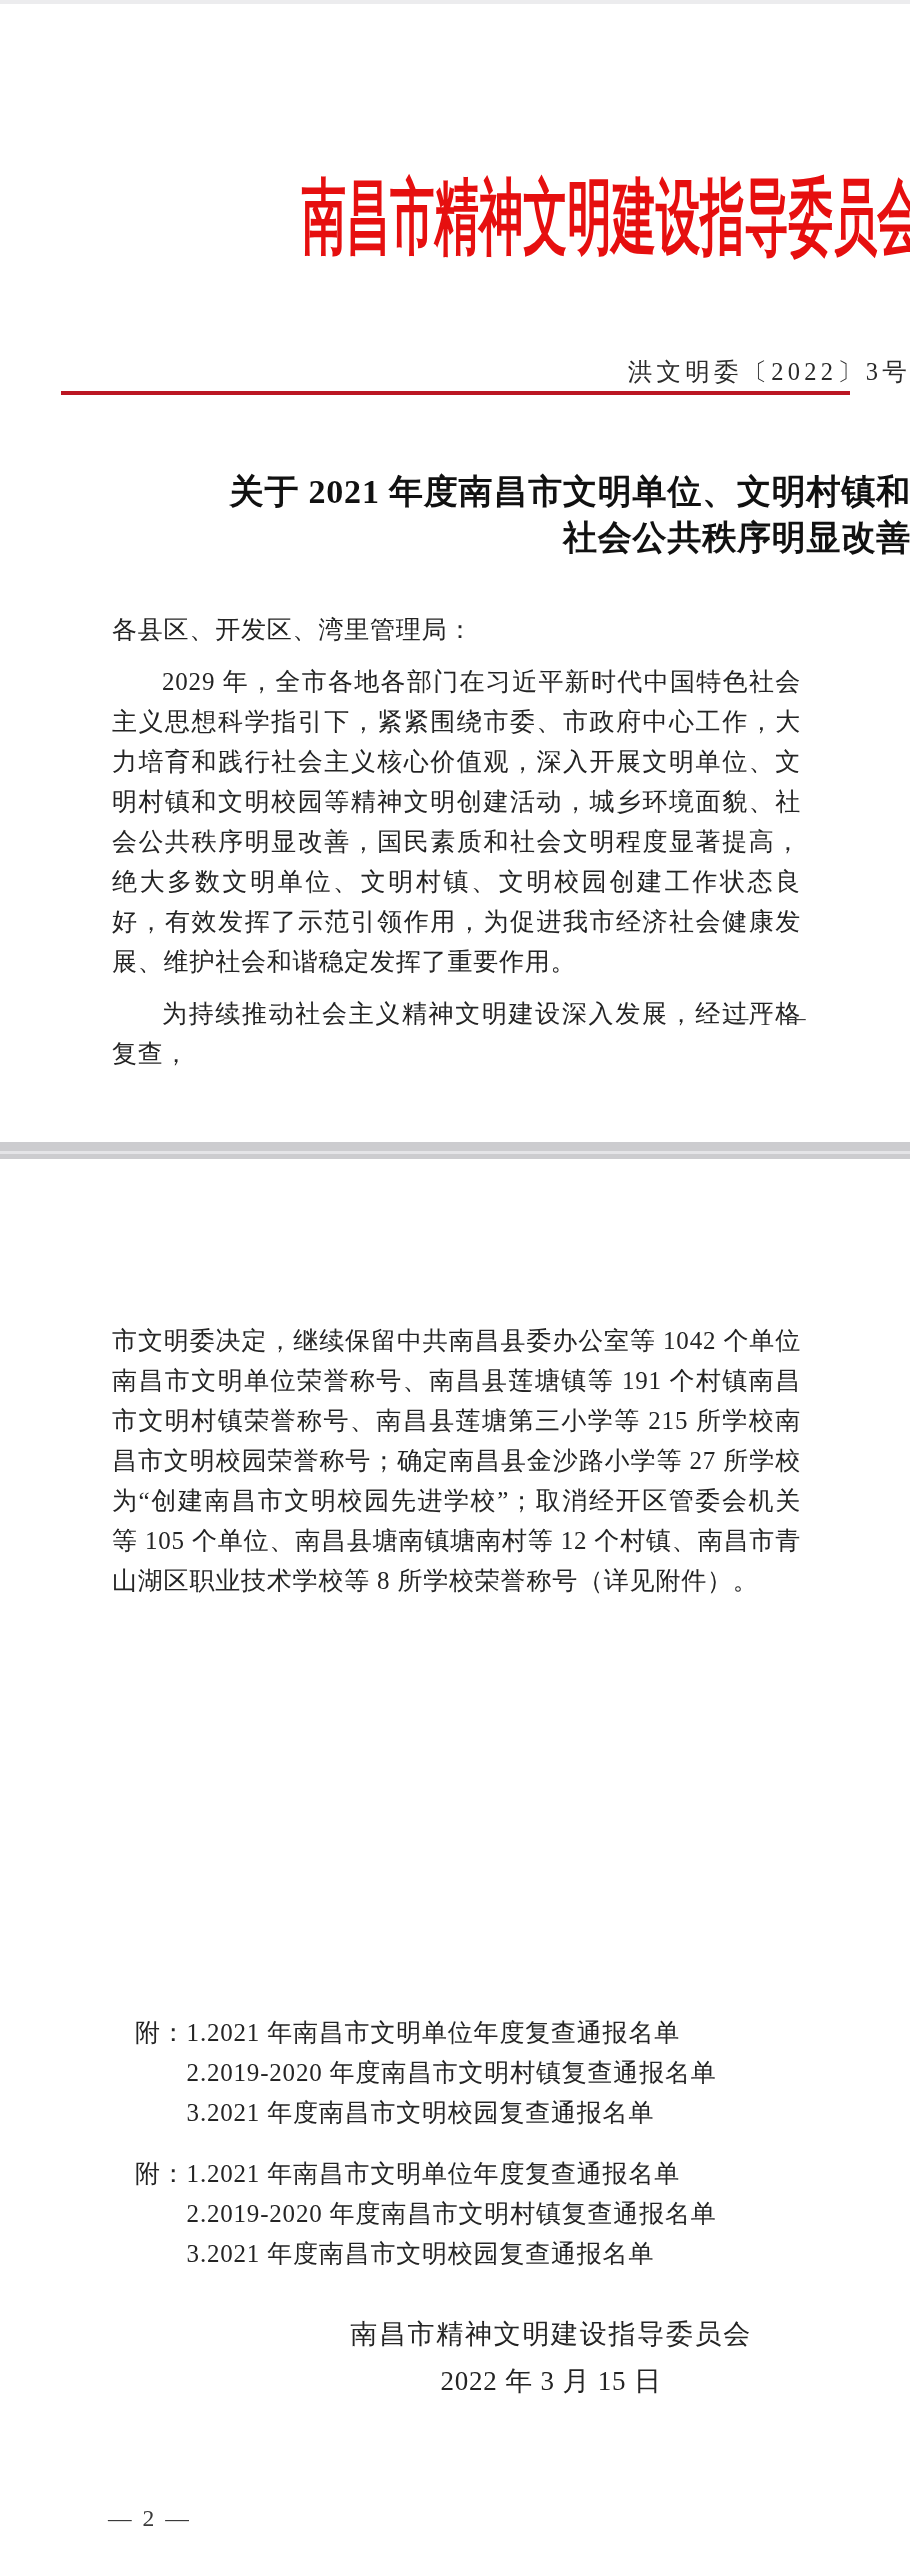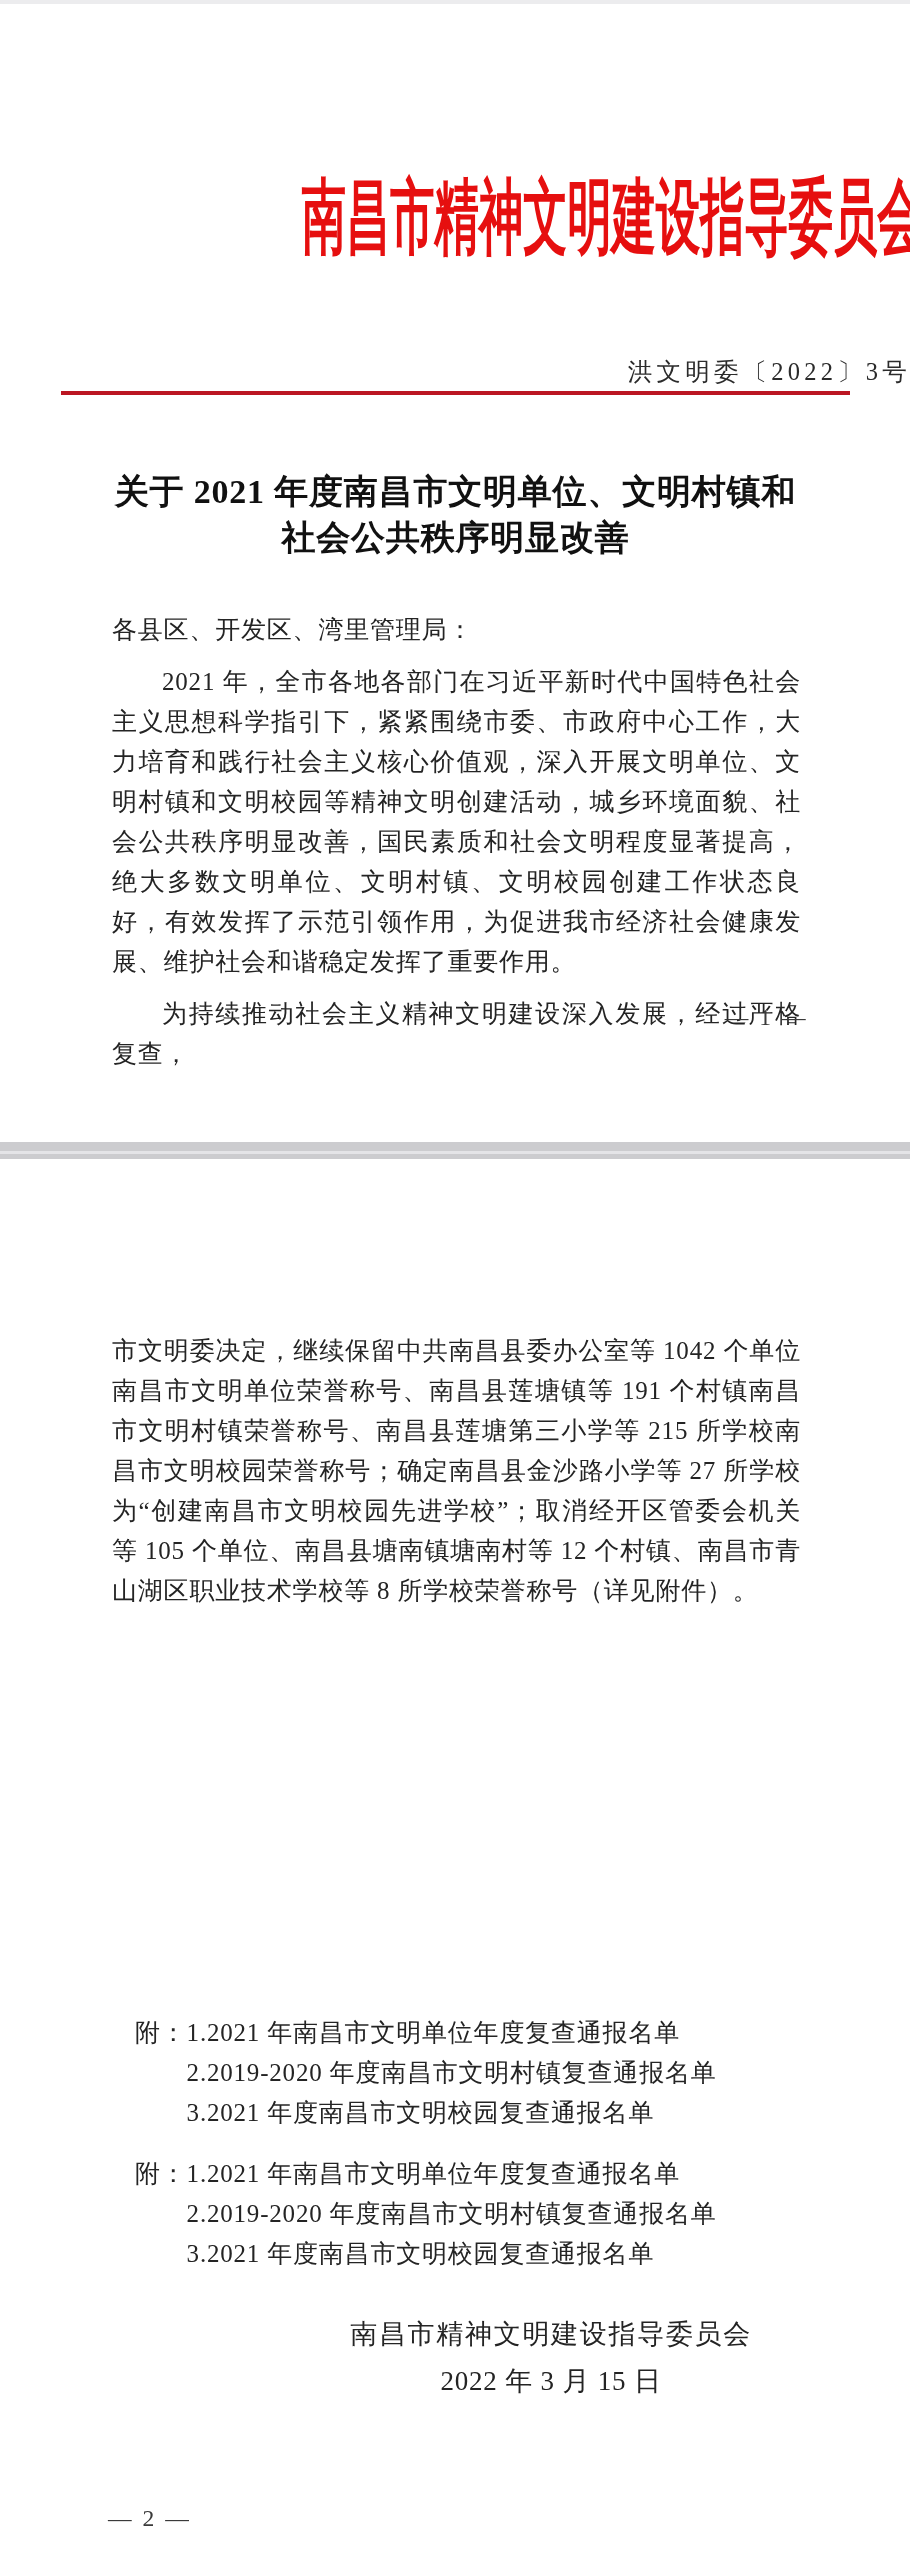--- a/index.html
+++ b/index.html
@@ -80,21 +80,21 @@
     left: 61px;
     right: 61px;
     height: 3.4px;
     background: var(--rule-red, #bb1622);
   }
   .doc-title {
     position: absolute;
     top: 465px;
     width: 100%;
     margin: 0;
-    text-align: center;
+    text-align: right;
     font-size: 34px;
     font-weight: bold;
     line-height: 46px;
     color: #111;
     letter-spacing: 0.8px;
   }
   .body-block {
     position: absolute;
     left: 100px;
     width: 713px;
@@ -109,21 +109,21 @@
   .indent { text-indent: 2em; }
   .pagenum {
     position: absolute;
     font-size: 23.6px;
     color: #3a3a3a;
     letter-spacing: 2.5px;
   }
   .pagenum-1 { top: 1000px; right: 103px; }
 
   
-  .body2 { top: 160px; }
+  .body2 { top: 150px; }
   .attach {
     position: absolute;
     left: 135px;
     display: flex;
     font-size: 25px;
     line-height: 40px;
     color: #242424;
     letter-spacing: 0.8px;
   }
   .attach-1 { top: 854px; }
@@ -153,21 +153,21 @@
       <span class="masthead-inner">南昌市精神文明建设指导委员会文件</span>
     </div>
     <div class="docnum">洪文明委〔2022〕3号</div>
     <div class="red-rule"></div>
     <h1 class="doc-title">
       <span>关于 2021 年度南昌市文明单位、文明村镇和</span><br>
       <span>社会公共秩序明显改善</span>
     </h1>
     <div class="body-block body1">
       <p class="salutation">各县区、开发区、湾里管理局：</p>
-      <p class="indent">2021 年，全市各地各部门在习近平新时代中国特色社会主义思想科学指引下，紧紧围绕市委、市政府中心工作，大力培育和践行社会主义核心价值观，深入开展文明单位、文明村镇和文明校园等精神文明创建活动，城乡环境面貌、社会公共秩序明显改善，国民素质和社会文明程度显著提高，绝大多数文明单位、文明村镇、文明校园创建工作状态良好，有效发挥了示范引领作用，为促进我市经济社会健康发展、维护社会和谐稳定发挥了重要作用。</p>
+      <p class="indent">2029 年，全市各地各部门在习近平新时代中国特色社会主义思想科学指引下，紧紧围绕市委、市政府中心工作，大力培育和践行社会主义核心价值观，深入开展文明单位、文明村镇和文明校园等精神文明创建活动，城乡环境面貌、社会公共秩序明显改善，国民素质和社会文明程度显著提高，绝大多数文明单位、文明村镇、文明校园创建工作状态良好，有效发挥了示范引领作用，为促进我市经济社会健康发展、维护社会和谐稳定发挥了重要作用。</p>
       <p class="indent">为持续推动社会主义精神文明建设深入发展，经过严格复查，</p>
     </div>
     <div class="pagenum pagenum-1">— 1 —</div>
   </div>
 
   <div class="page-divider"></div>
 
   <div class="sheet sheet2">
     <div class="body-block body2">
       <p>市文明委决定，继续保留中共南昌县委办公室等 1042 个单位南昌市文明单位荣誉称号、南昌县莲塘镇等 191 个村镇南昌市文明村镇荣誉称号、南昌县莲塘第三小学等 215 所学校南昌市文明校园荣誉称号；确定南昌县金沙路小学等 27 所学校为“创建南昌市文明校园先进学校”；取消经开区管委会机关等 105 个单位、南昌县塘南镇塘南村等 12 个村镇、南昌市青山湖区职业技术学校等 8 所学校荣誉称号（详见附件）。</p>

